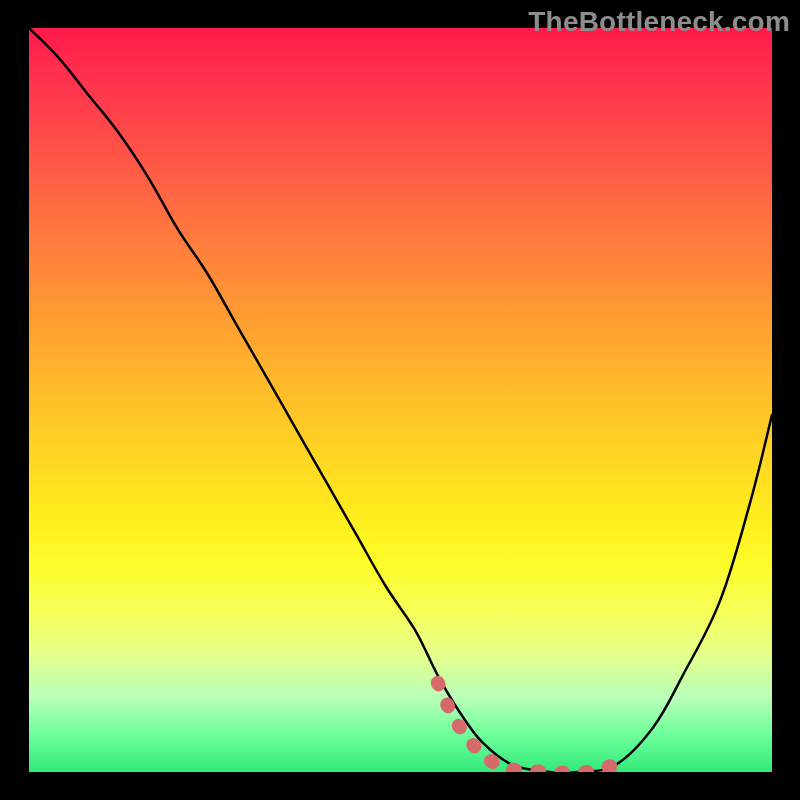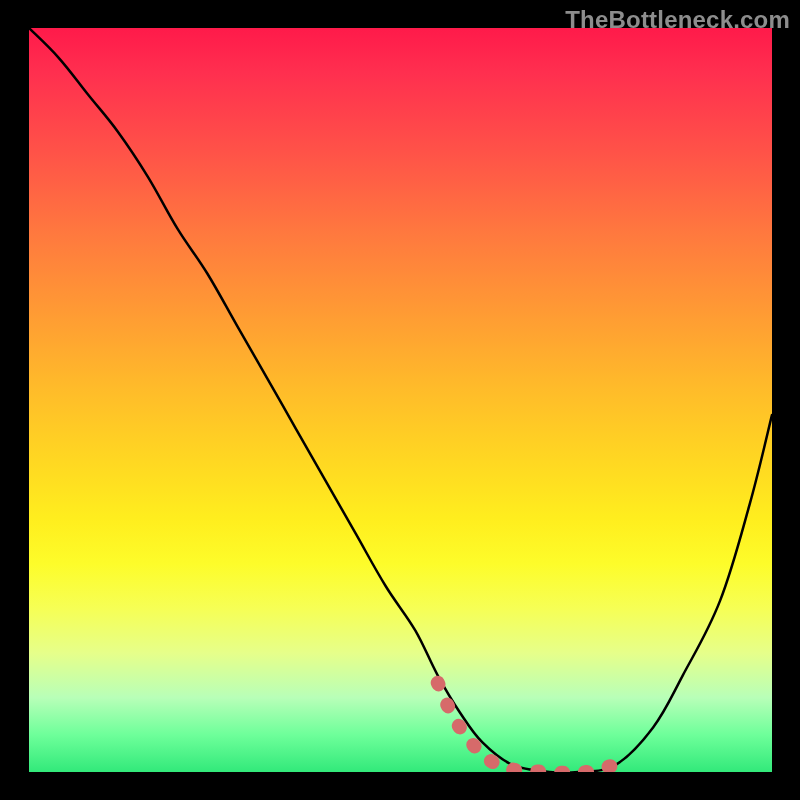--- a/index.html
+++ b/index.html
@@ -32,21 +32,21 @@
       #b8ffb8 90%,
       #6eff9a 95%,
       #32e97a 100%
     );
   }
   .watermark {
     position: absolute;
     top: 6px;
     right: 10px;
     font-family: Arial, Helvetica, sans-serif;
-    font-size: 24px;
+    font-size: 28px;
     font-weight: 600;
     color: #8d8d8d;
     letter-spacing: 0.2px;
   }
   svg.overlay {
     position: absolute;
     left: 29px;
     top: 28px;
     width: 743px;
     height: 744px;

